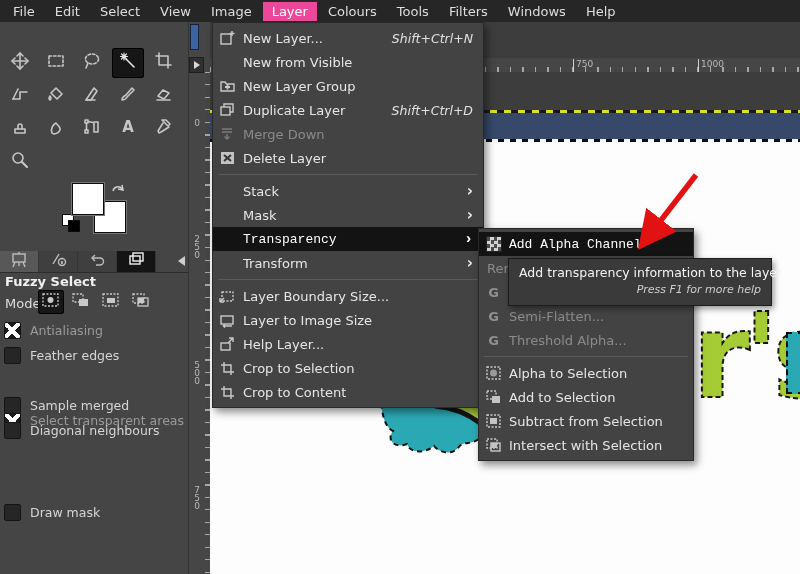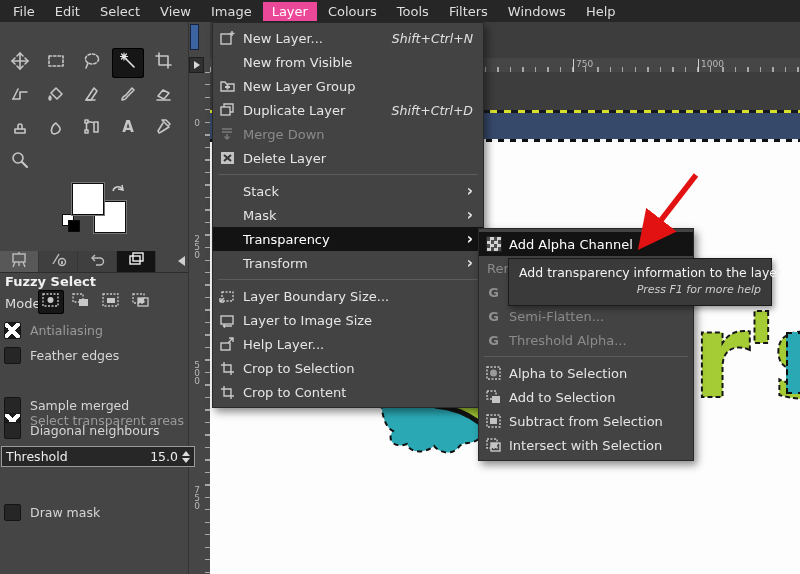--- a/index.html
+++ b/index.html
@@ -81,21 +81,21 @@
   
   .menu-panel{position:absolute;background:#434343;border:1px solid #292929;box-shadow:3px 4px 8px rgba(0,0,0,.45);
               padding:3px 0;display:flex;flex-direction:column;}
   #layer-menu{left:212px;top:22px;width:270px;z-index:10;}
   #transparency-menu{left:478px;top:228px;width:214px;z-index:11;}
   .mi{display:flex;align-items:center;height:24px;padding:0 10px 0 6px;gap:7px;color:#e6e6e6;font-size:13px;}
   .mic{width:17px;height:16px;flex:0 0 17px;display:flex;align-items:center;justify-content:center;}
   .mic svg{stroke:#c9c9c9;fill:none;stroke-width:1.4;}
   .mi.dis{color:#8b8b8b;}
   .mi.dis .mic svg{stroke:#7b7b7b;}
-  .mi.hl{background:#131313;color:#fff;}
+  .mi.hl{background:#131313;color:#fff;font-family:Liberation Mono, monospace;}
   .mil{flex:1;white-space:nowrap;}
   .mis{font-size:12.5px;color:#e0e0e0;margin-left:14px;font-style:italic;}
   .mi.dis .mis{color:#8b8b8b;}
   .sub-arrow{font-weight:bold;font-size:15px;line-height:1;}
   .msep{height:9px;position:relative;}
   .msep::after{content:"";position:absolute;left:5px;right:5px;top:4px;border-top:1px solid #5b5b5b;}
   .checker{width:14px;height:14px;background:conic-gradient(#d2d2d2 0 25%,#4c4c4c 0 50%,#d2d2d2 0 75%,#4c4c4c 0) 0 0/7px 7px;border:1px solid #222;}
   .gegl{font-size:13px;font-weight:bold;color:#8f8f8f;font-family:"DejaVu Sans",sans-serif;}
   
   .tooltip{position:absolute;left:508px;top:258px;width:264px;height:48px;background:#3a3a3a;
@@ -338,28 +338,20 @@
     </div>
     <div class="optrow" style="top:375px;">
       <span class="cb"></span>
       <span class="optlabel">Sample merged</span>
     </div>
     <div class="optrow" style="top:400px;">
       <span class="cb"></span>
       <span class="optlabel">Diagonal neighbours</span>
     </div>
 
-    <div class="threshold">
-      <span>Threshold</span>
-      <span class="t-val">15.0</span>
-      <span class="spin">
-          <span class="up"></span>
-          <span class="dn"></span>
-        </span>
-    </div>
 
 
     <div class="optrow" style="top:482px;">
       <span class="cb"></span>
       <span class="optlabel">Draw mask</span>
     </div>
   </div>
 
   <div id="layer-menu" class="menu-panel">
     <div class="mi">

